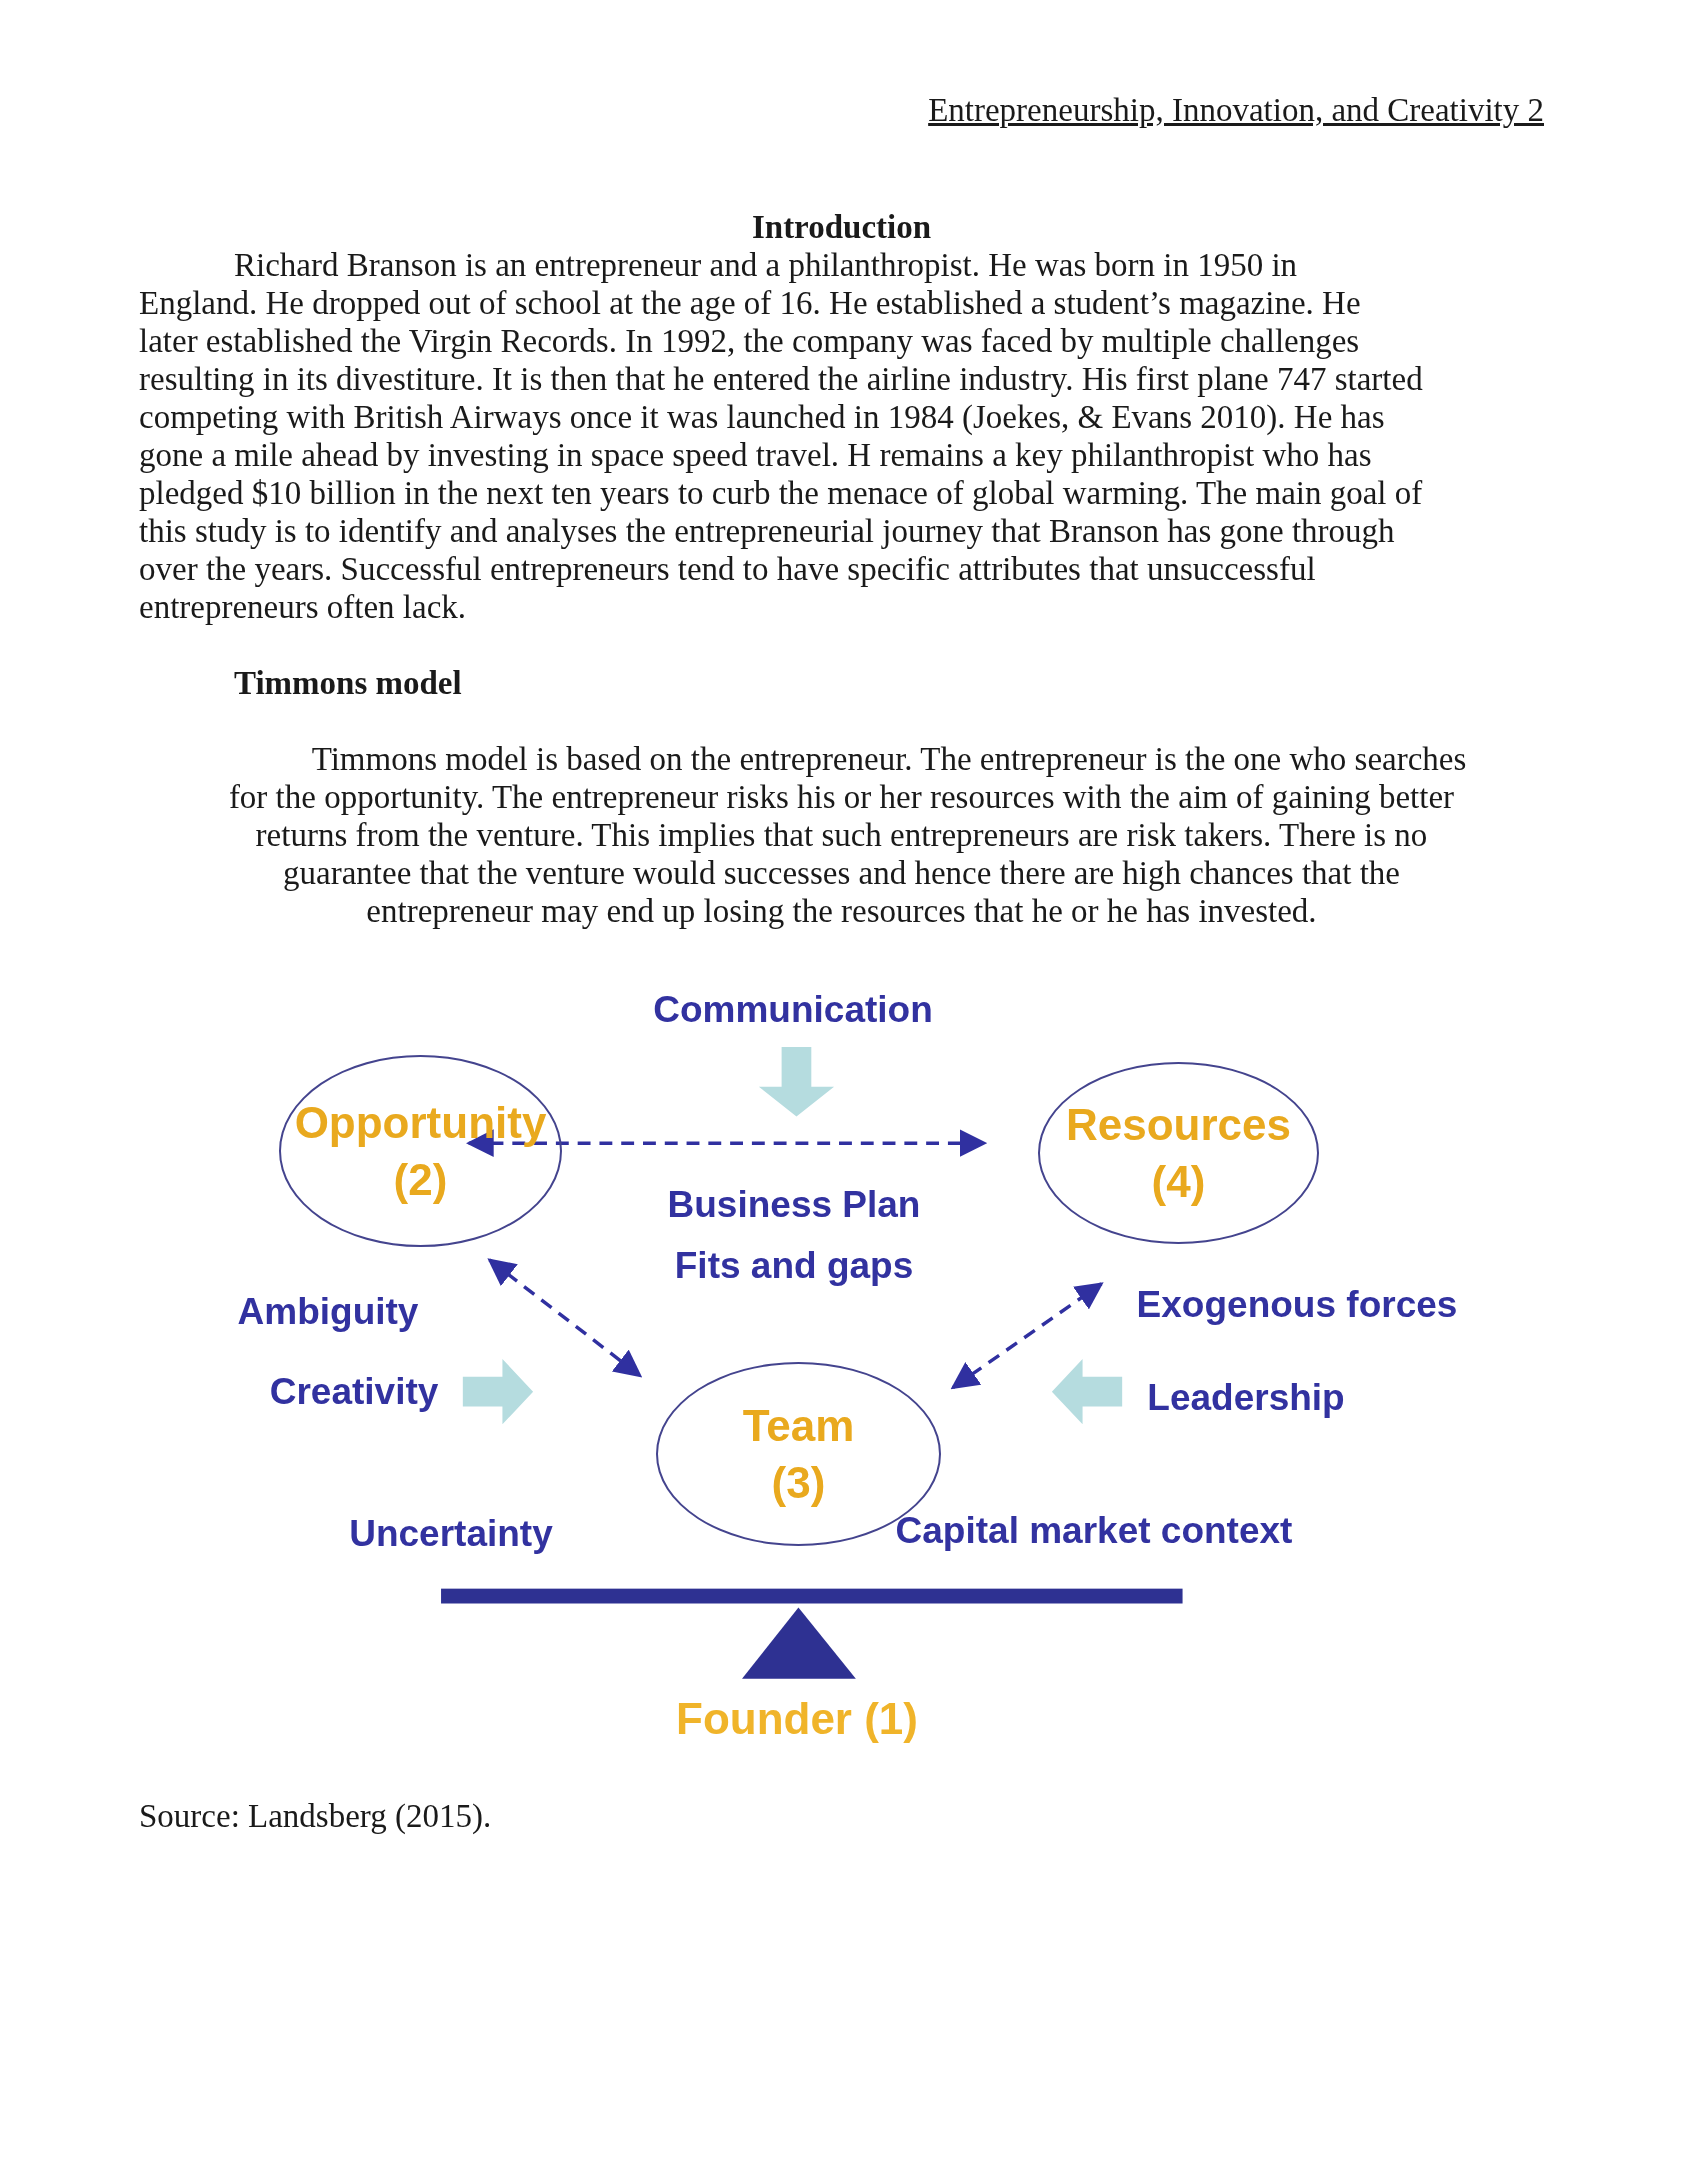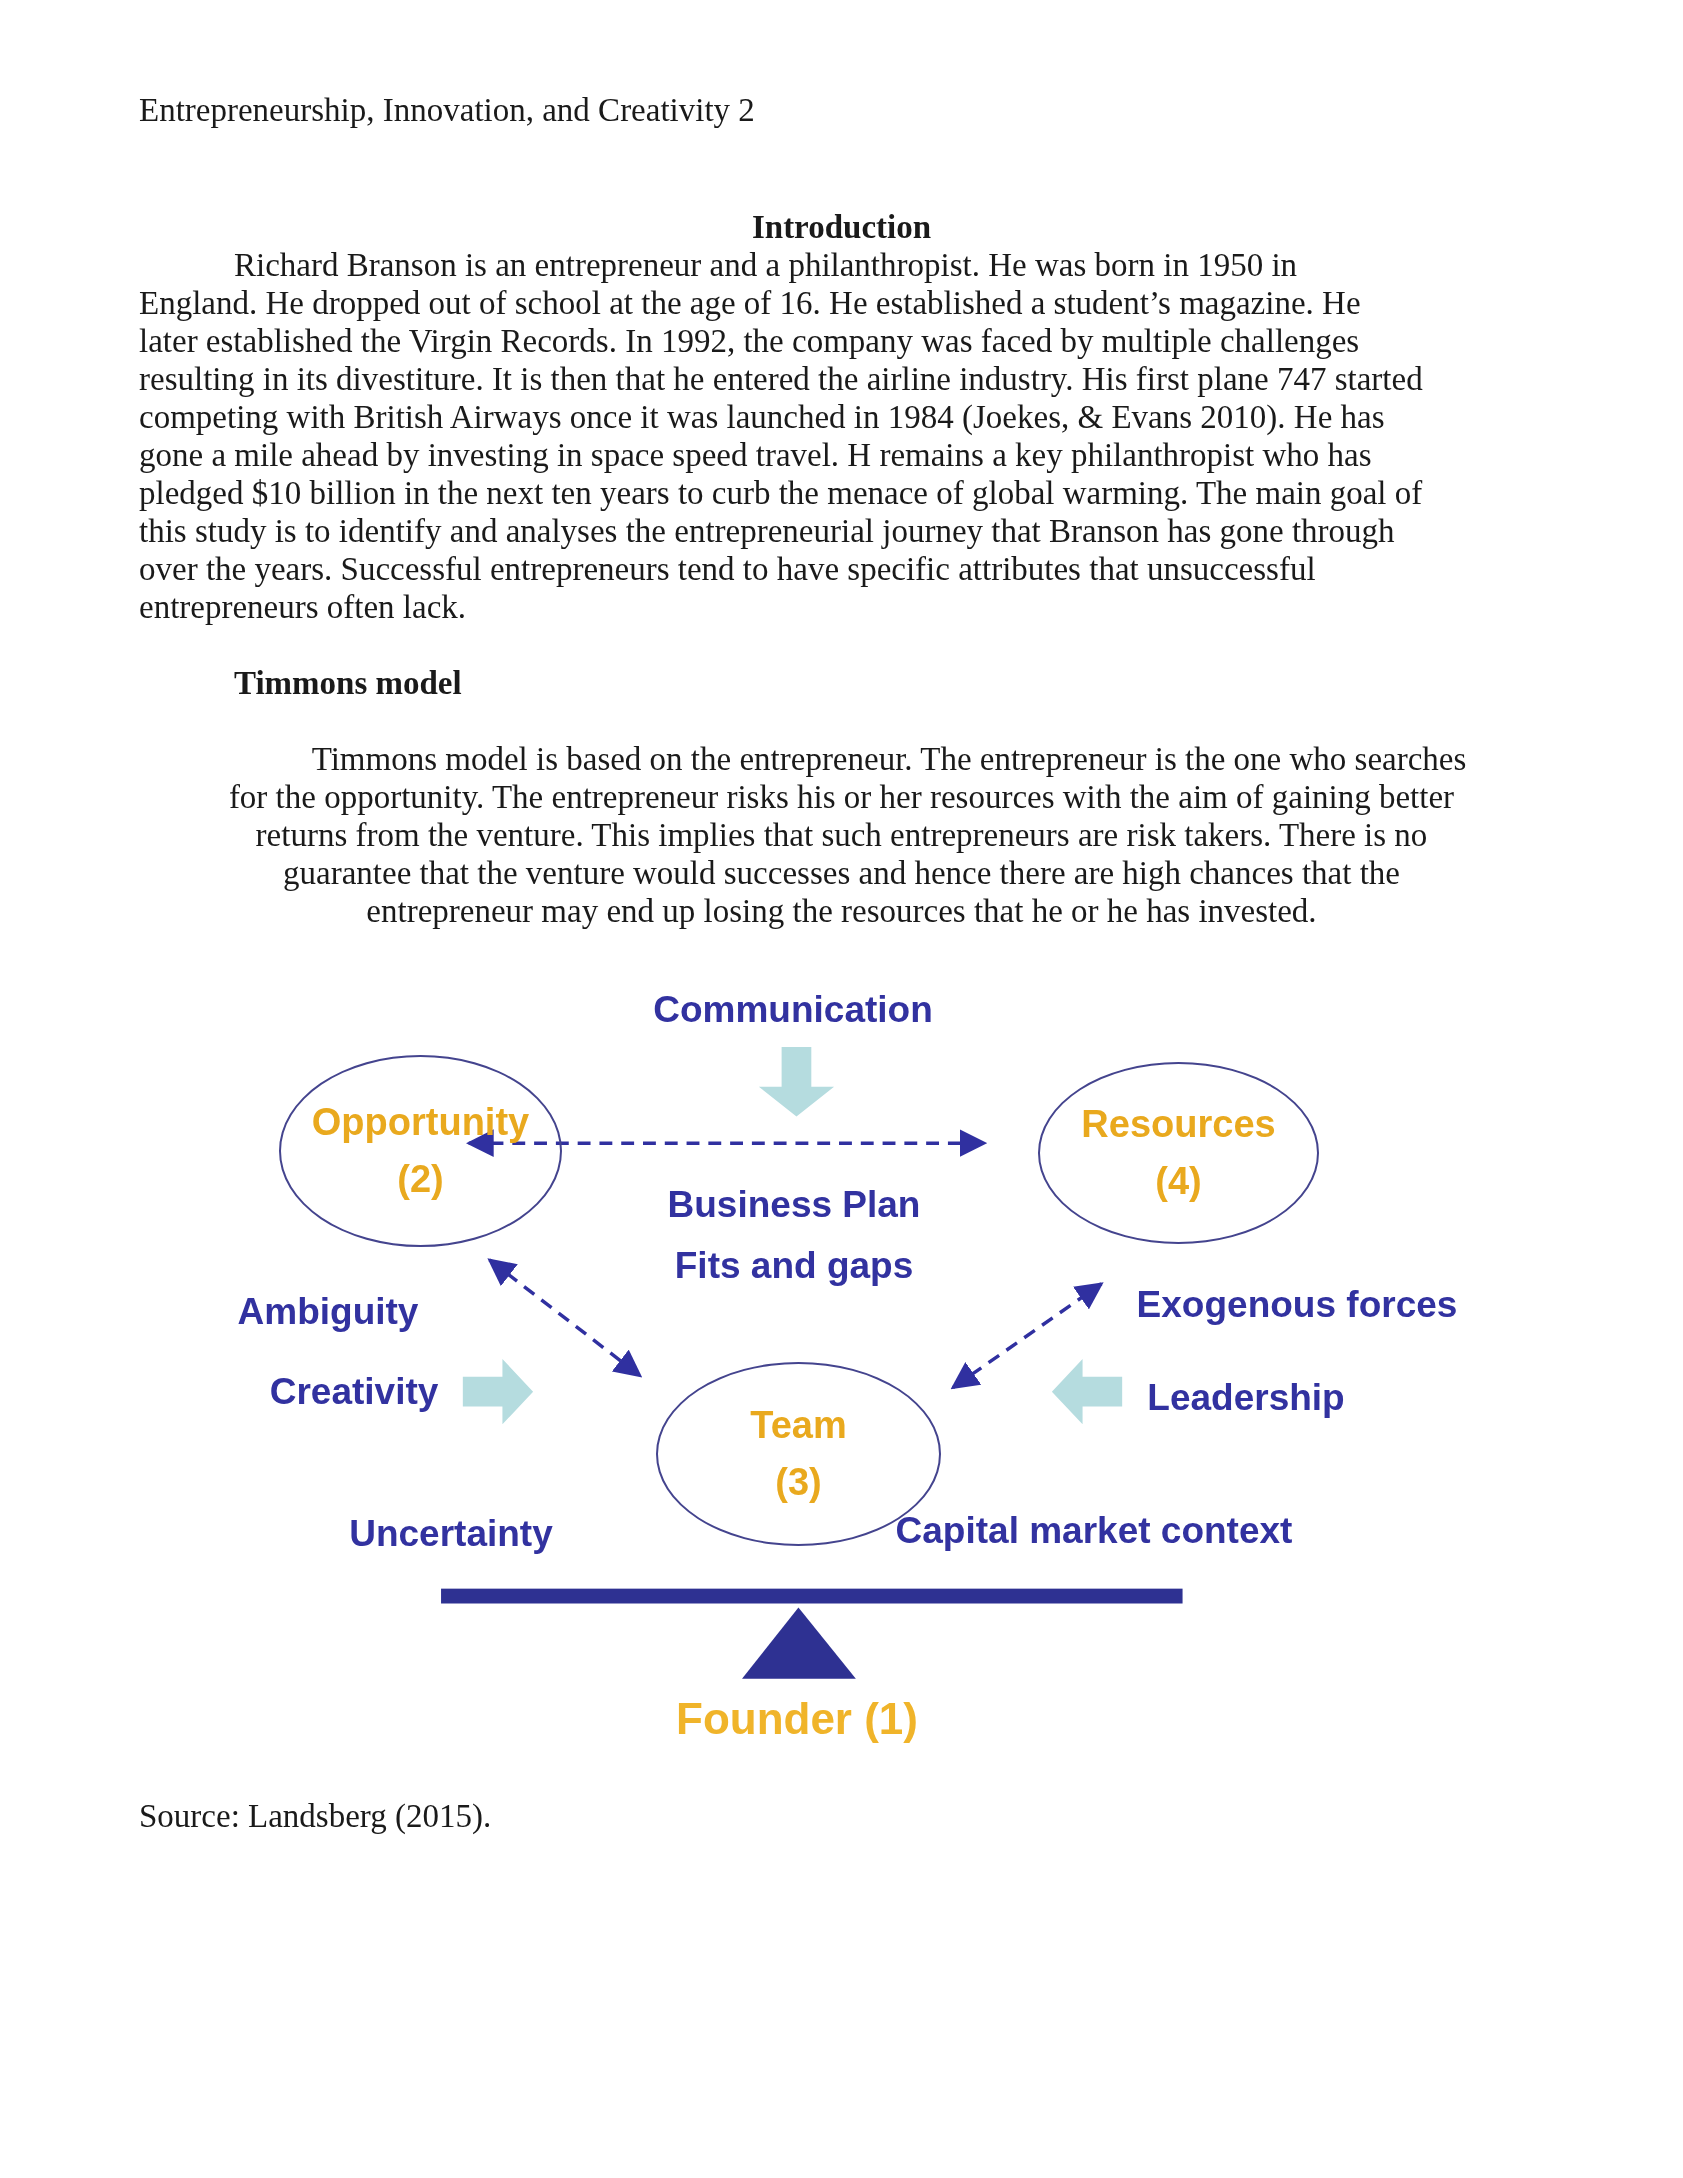--- a/index.html
+++ b/index.html
@@ -12,41 +12,41 @@
     --ellipse-border:#44448e;
     --ink:#1a1a1a;
   }
   html,body{margin:0;padding:0;background:#ffffff;}
   body{
     width:1683px;height:2178px;position:relative;overflow:hidden;
     font-family:"Liberation Serif", serif;
     font-size:33px;line-height:38px;color:var(--ink);
   }
   .page-inner{padding:91px 139px 0 139px;}
-  .running-head{}
+  .running-head{text-align:right;text-decoration:underline;}
   .h-center{text-align:center;font-weight:bold;}
   .h-intro{margin-top:79px;}
   .h-tf{margin-top:50px;}
   .h-sub{font-weight:bold;margin-top:38px;margin-left:95px;}
   .para{margin:0;white-space:pre-line;text-indent:95px;}
   .para.second{margin-top:38px;text-align:center;}
   .figure{
     position:relative;width:1406px;height:792px;margin-top:30px;
     font-family:"Liberation Sans", sans-serif;
   }
   .figure svg{position:absolute;left:0;top:0;}
   .dlabel{
     position:absolute;transform:translate(-50%,-50%);
     color:var(--diagram-blue);font-weight:bold;font-size:37px;white-space:nowrap;
   }
   .dlabel.gold{color:var(--gold-bright);font-size:44px;}
   .node{
     position:absolute;border:2px solid var(--ellipse-border);border-radius:50%;
     display:flex;flex-direction:column;align-items:center;justify-content:center;
-    color:var(--gold);font-weight:bold;font-size:38px;line-height:57px;
+    color:var(--gold);font-weight:bold;font-size:44px;line-height:57px;
     text-align:center;box-sizing:border-box;background:transparent;
   }
   .source{margin:45px 0 0 0;text-indent:0;}
 </style>
 </head>
 <body>
 
 <div class="page-inner">
 
   <div class="running-head">Entrepreneurship, Innovation, and Creativity 2</div>

